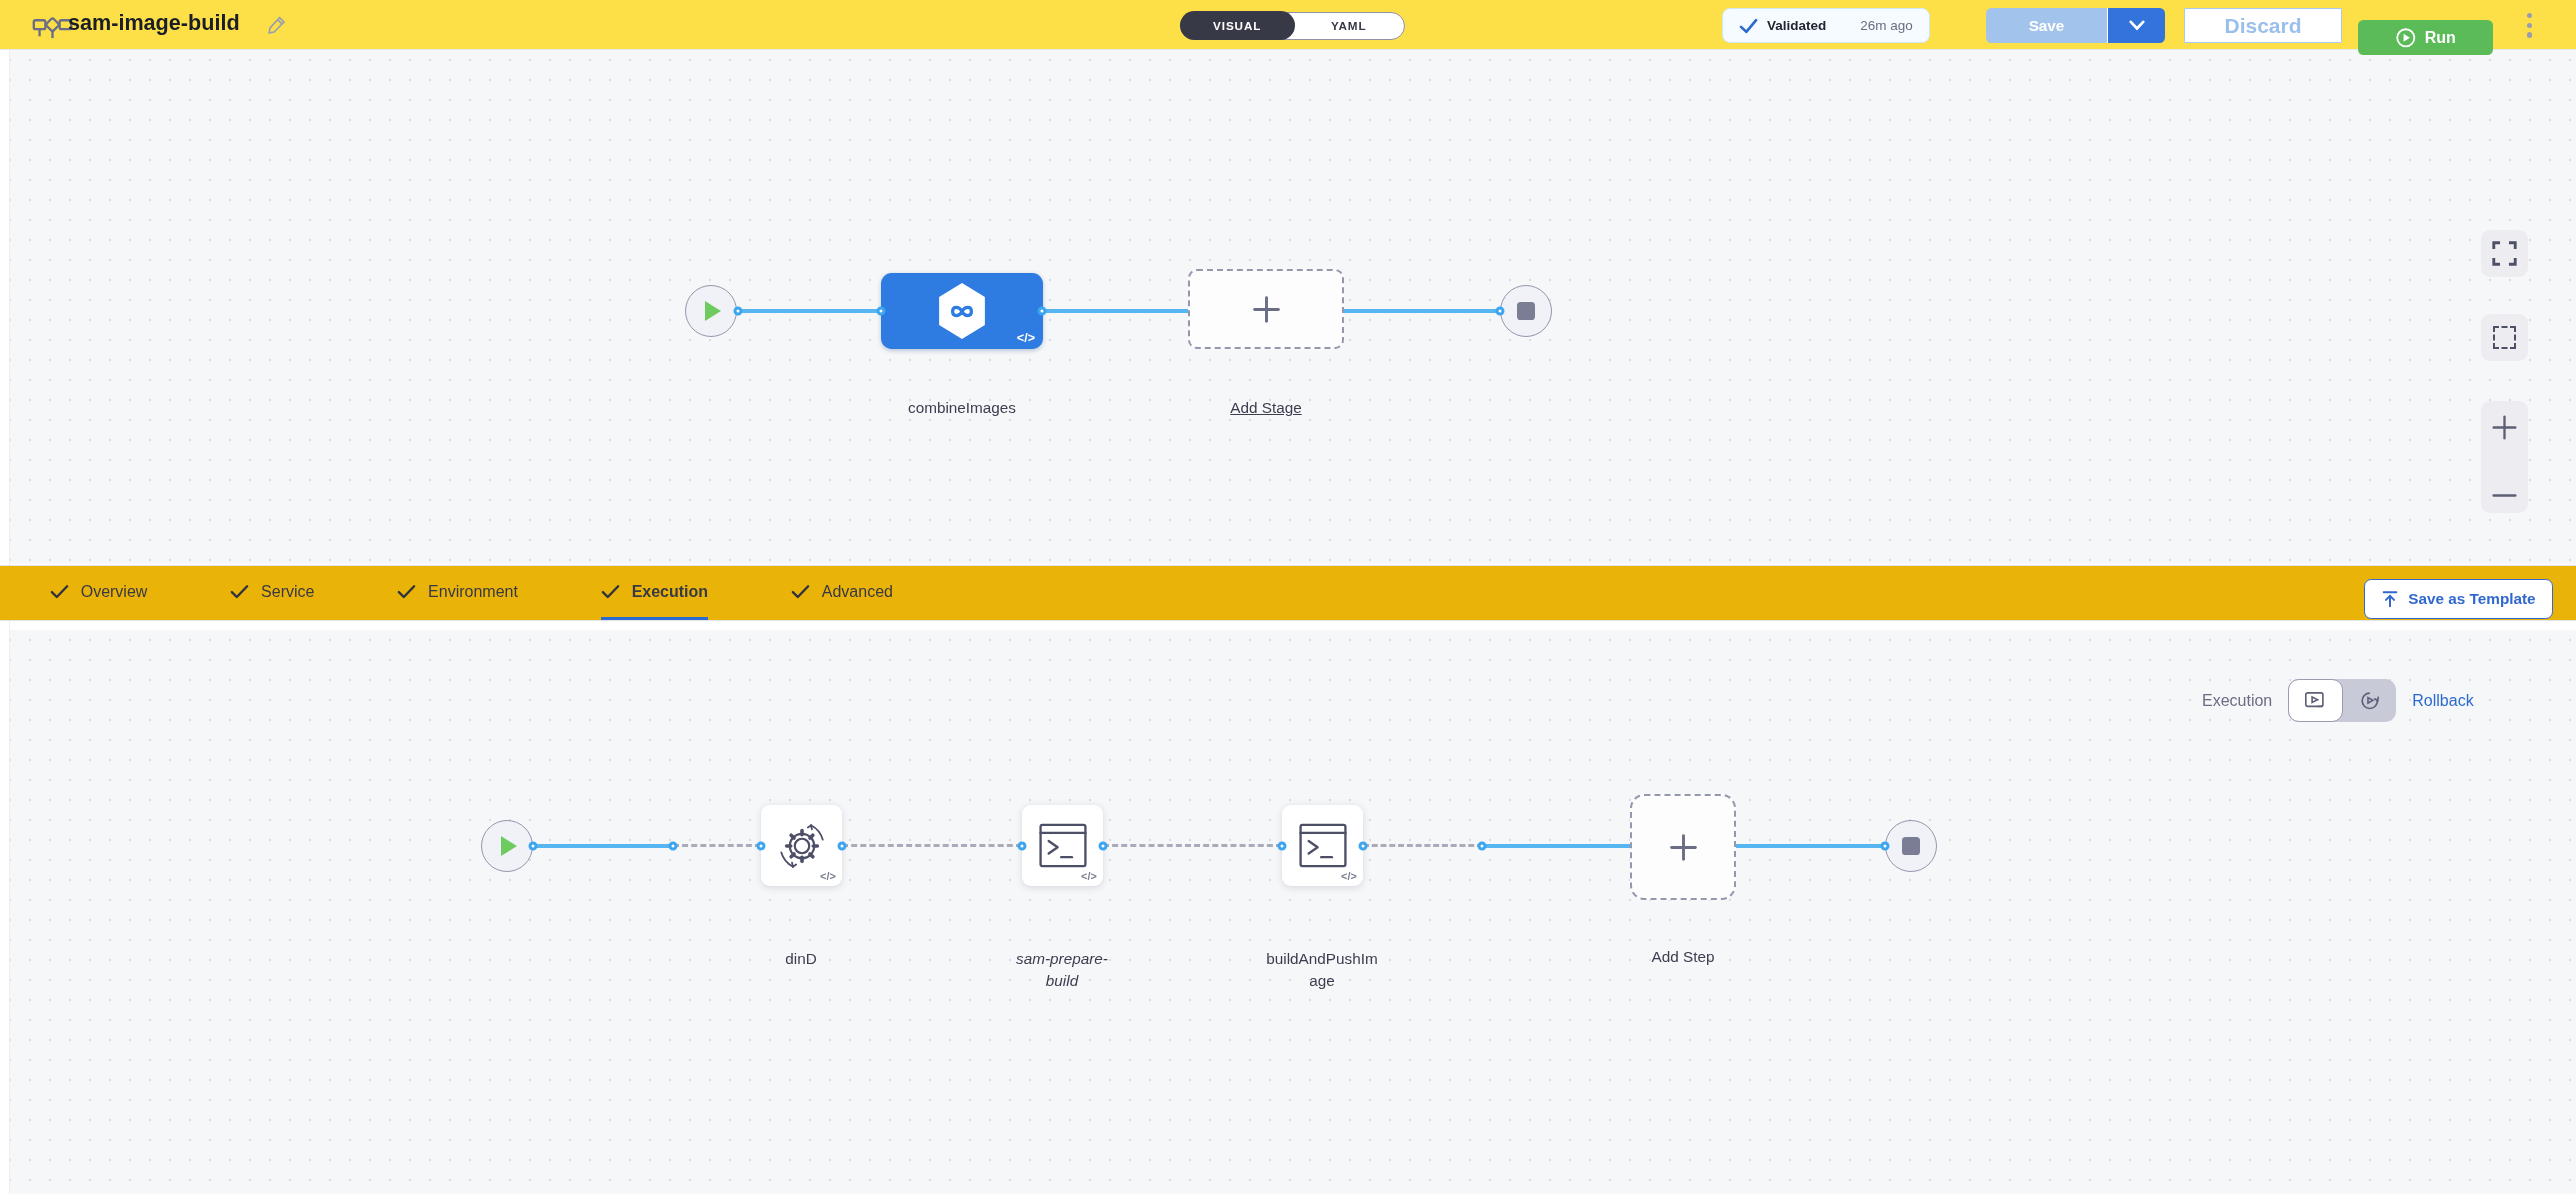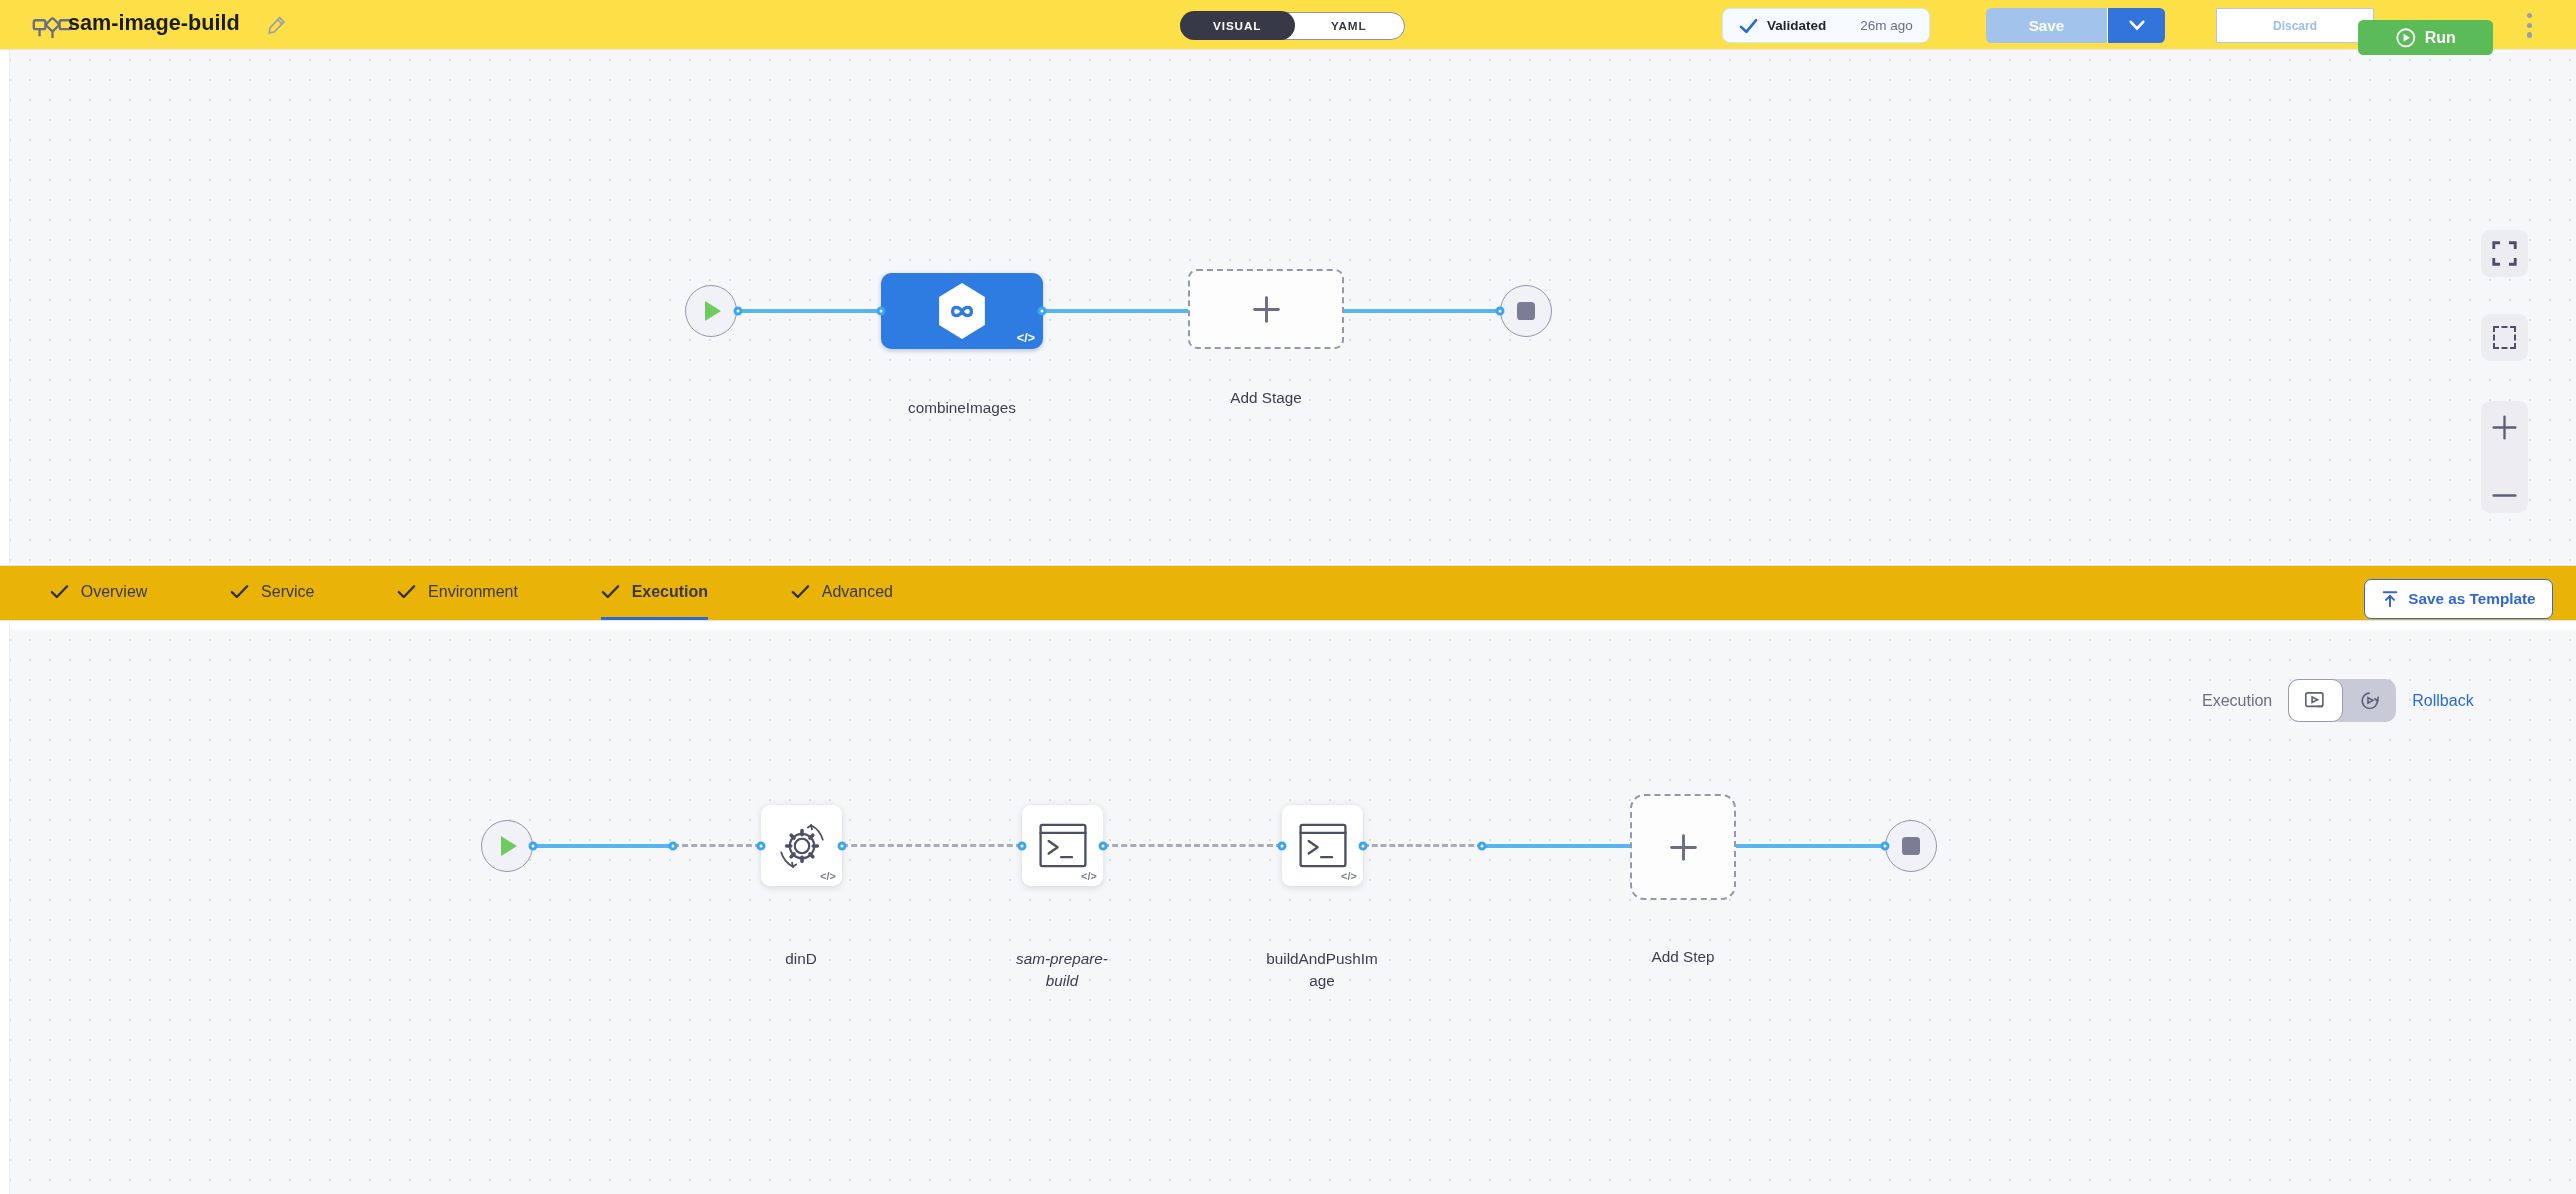--- a/index.html
+++ b/index.html
@@ -24,22 +24,22 @@
                border:1.3px solid #cfe7f8; border-radius:8px; }
   .validated .v-label { font-size:13.5px; font-weight:bold; color:#22252f; }
   .validated .v-time { font-size:13.5px; color:#6b6d85;margin-left:26px; }
 
   .save-split { position:absolute; left:1986px; top:8px; height:35px; display:flex; border-radius:5.4px; overflow:hidden; }
   .save-main { width:121px; background:#a2c3ec; color:#fff; font-size:15.3px; font-weight:bold;
                display:flex; align-items:center; justify-content:center; cursor:pointer; }
   .save-caret { width:58px; background:#3273dc; color:#fff; display:flex; align-items:center; justify-content:center;
                 border-left:1.3px solid #fff; cursor:pointer; }
   .discard-btn { position:absolute; left:2184px; top:8px; width:158px; height:35px; background:#fff;
-                 border:1.3px solid #abc9f0; border-radius:1px; color:#9bbfec; font-size:12px; font-weight:bold;
-                 display:flex; align-items:center; justify-content:center; cursor:pointer;margin-left:32px; }
+                 border:1.3px solid #abc9f0; border-radius:1px; color:#9bbfec; font-size:21px; font-weight:bold;
+                 display:flex; align-items:center; justify-content:center; cursor:pointer; }
   .run-btn { position:absolute; left:2358px; top:20px; width:135px; height:35px; background:#5abb58;
              border-radius:5.4px; color:#fff; font-size:16px; font-weight:bold;
              display:flex; align-items:center; justify-content:center; gap:8px; cursor:pointer; }
   .kebab { position:absolute; left:2515px; top:10.8px; width:29px; height:29px; display:flex; flex-direction:column;
            align-items:center; justify-content:center; gap:4.5px; cursor:pointer; }
   .kebab i { width:5.4px; height:5.4px; border-radius:50%; background:#9a9cb0; }
 
   
   .canvas { position:absolute; left:0; width:2576px; background-color:#f6f7f9;
             background-image:radial-gradient(circle, #d8dbe2 1.4px, transparent 1.4px);
@@ -204,21 +204,21 @@
     <div class="node-circle" style="left:1500px; top:235px;">
       <span class="stop-sq"></span>
     </div>
 
     <span class="dot" style="left:738px; top:261px;"></span>
     <span class="dot" style="left:881px; top:261px;"></span>
     <span class="dot" style="left:1042px; top:261px;"></span>
     <span class="dot" style="left:1500px; top:261px;"></span>
 
     <div class="node-label" style="left:962px; top:335px;">combineImages</div>
-    <div class="node-label" style="left:1266px; top:325px;">Add Stage</div>
+    <div class="node-label" style="left:1266px; top:335px;text-decoration:underline;">Add Stage</div>
 
     <div class="ctl-btn" style="left:2481px; top:180px;">
       <svg width="25" height="25" viewBox="0 0 28 28" fill="none" stroke="currentColor" stroke-width="3.2">
         <polyline points="2,9 2,2 9,2"></polyline>
           <polyline points="19,2 26,2 26,9"></polyline>
         <polyline points="26,19 26,26 19,26"></polyline>
           <polyline points="9,26 2,26 2,19"></polyline>
       </svg>
     </div>
     <div class="ctl-btn" style="left:2481px; top:264px;">

